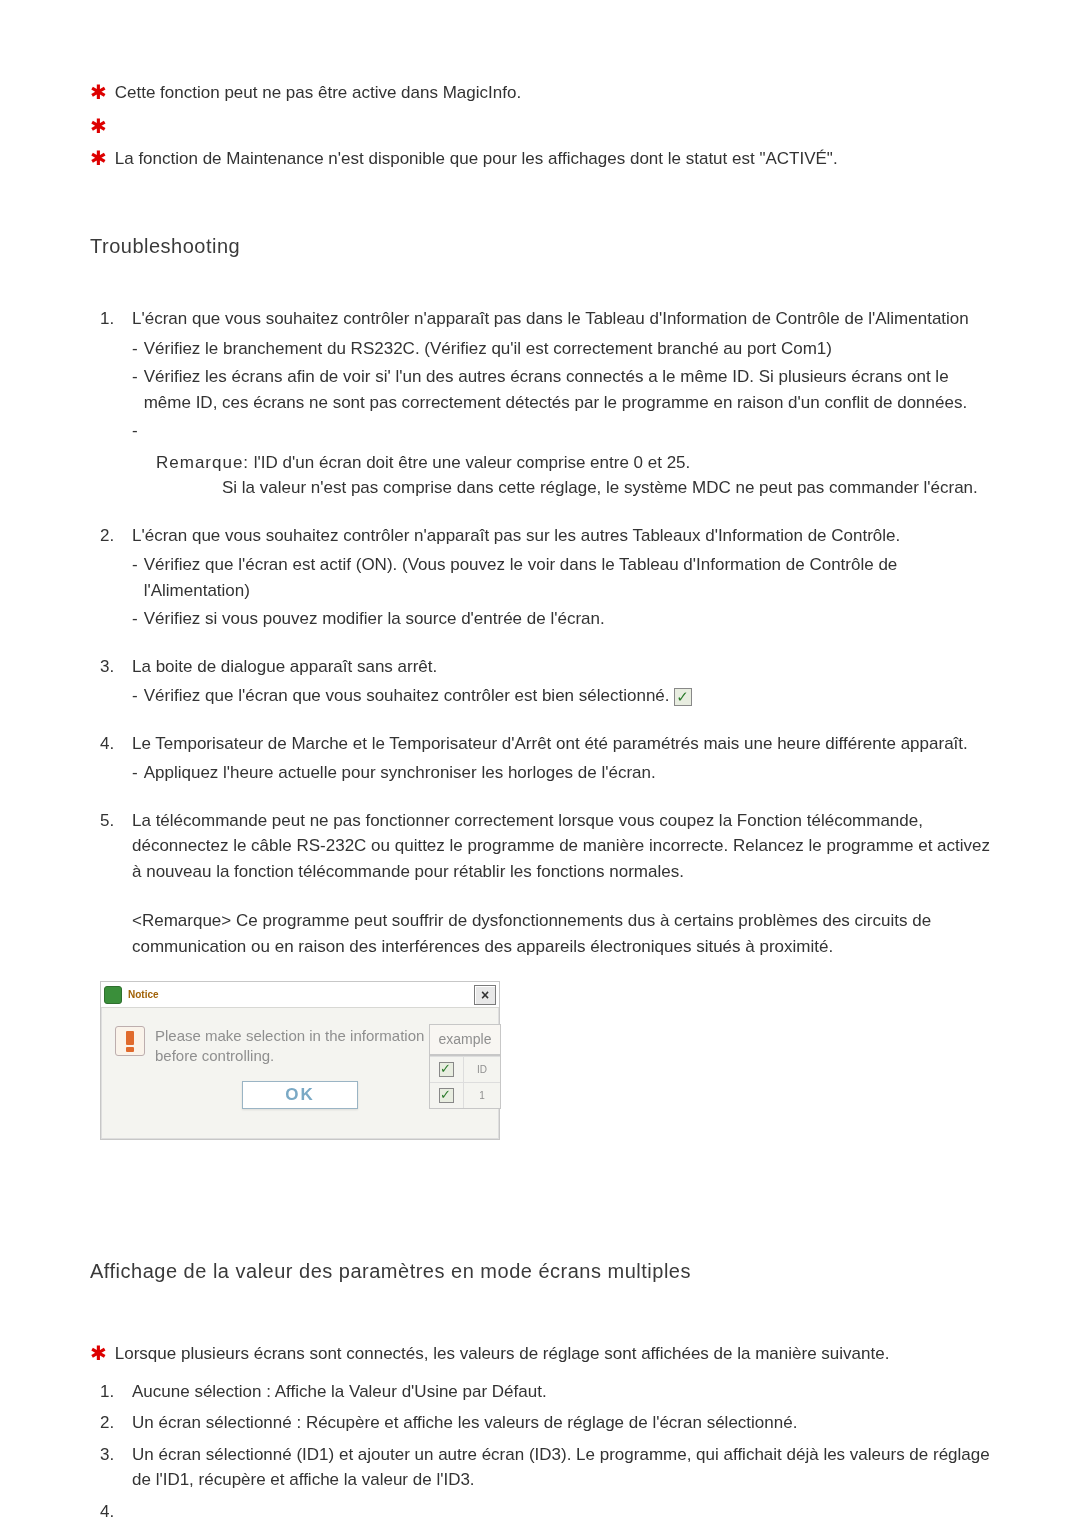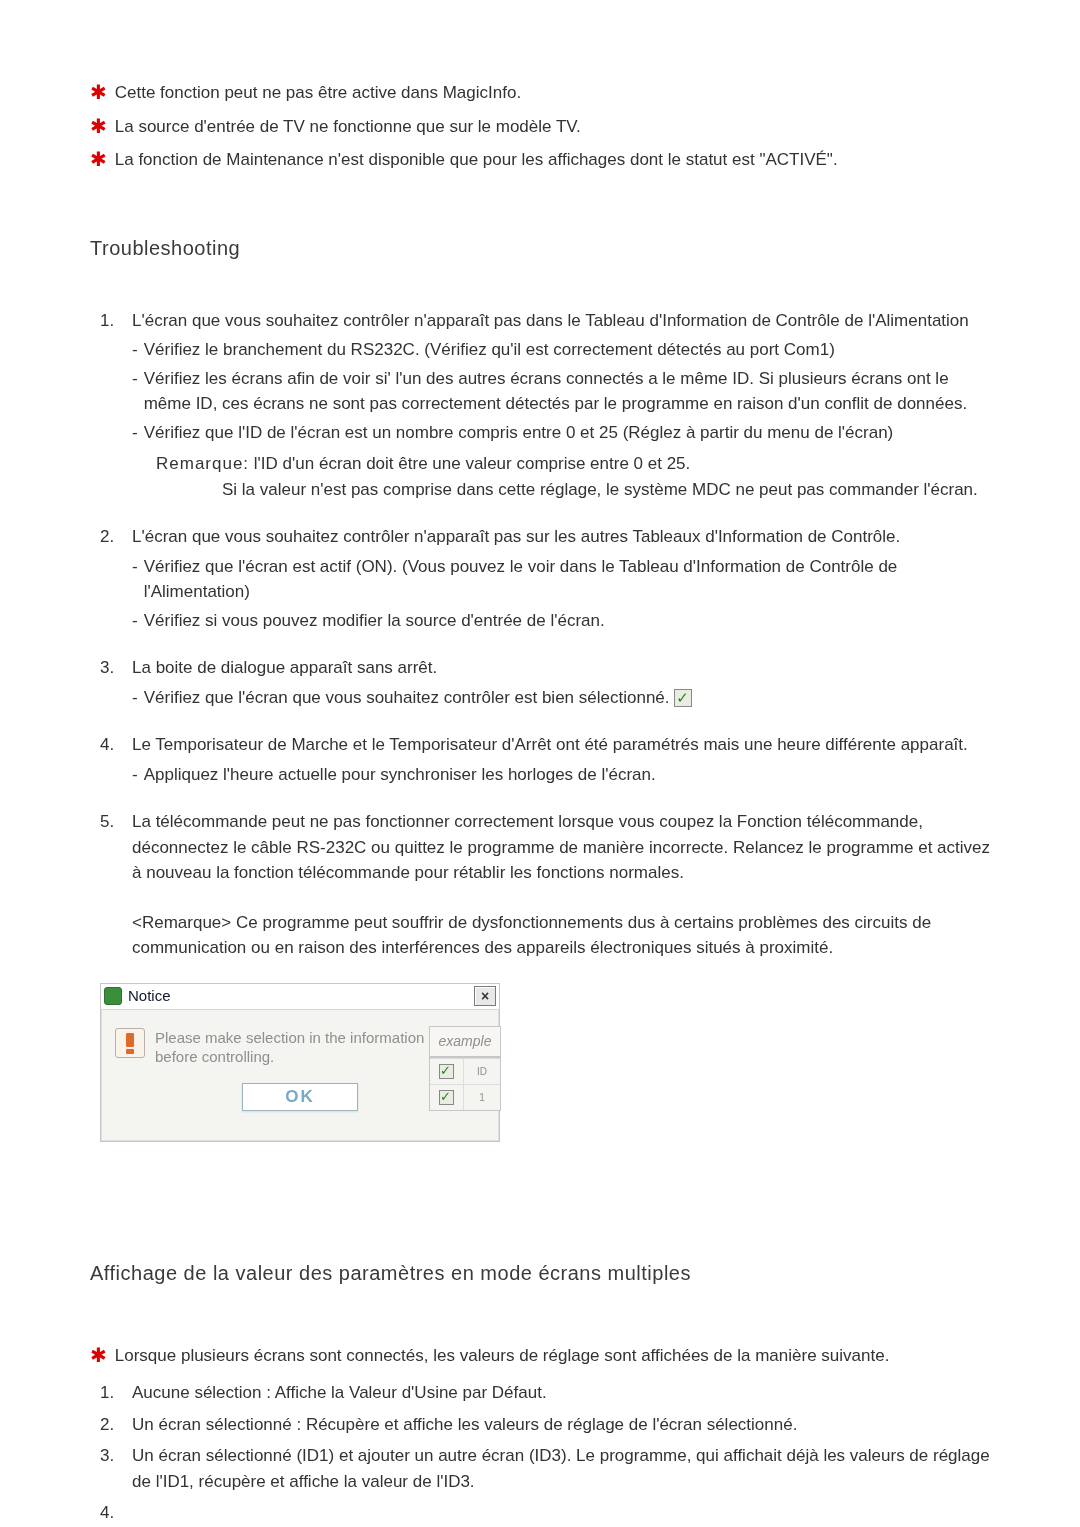--- a/index.html
+++ b/index.html
@@ -73,23 +73,23 @@
     }
     .dialog-icon {
       width: 18px; height: 18px;
       background: #3a8f3a;
       border: 1px solid #2f6f2f;
       border-radius: 3px;
       margin-right: 6px;
       position: relative;
     }
     .dialog-title {
-      font-weight: normal;
-      color: #0f172a;
-      font-size: 15px;
+      font-weight: bold;
+      color: #a16207;
+      font-size: 10px;
       flex: 1;
     }
     .close-x {
       width: 22px; height: 20px;
       border: 1px solid #7a7a7a;
       background: #e8e8e8;
       text-align: center;
       font-family: Arial;
       font-weight: bold;
       font-size: 14px;
@@ -142,21 +142,20 @@
       border: 1px solid #c7c7c7;
       background: #f4f4f0;
     }
     .example-head {
       background: #f8f6f2;
       color: #8f8f8f;
       font-size: 14px;
       text-align: center;
       padding: 4px 0;
       border-bottom: 2px solid #c7c7c7;
-      font-style: italic;
     }
     .example-row { display: flex; height: 26px; border-top: 1px solid #ddd; }
     .example-row:first-of-type { border-top: none; }
     .ex-chk {
       width: 34px;
       display: flex; align-items: center; justify-content: center;
       border-right: 1px solid #ddd;
     }
     .ex-chk .check-inline { width: 15px; height: 15px; }
     .ex-chk .check-inline::after { font-size: 13px; top: -4px; left: 0; }
@@ -173,49 +172,47 @@
 </head>
 <body>
 
 <div class="star-list">
   <div class="star-item">
     <span class="star">✱</span>
     <span>Cette fonction peut ne pas être active dans MagicInfo.</span>
   </div>
   <div class="star-item">
     <span class="star">✱</span>
-    <span>La source d'entrée de TV ne fonctionne que sur le modèle TV.</span>
   </div>
   <div class="star-item">
     <span class="star">✱</span>
     <span>La fonction de Maintenance n'est disponible que pour les affichages dont le statut est "ACTIVÉ".</span>
   </div>
 </div>
 
 <h2>Troubleshooting</h2>
 
 <div class="num-list">
 
   <div class="num-item">
     <div class="num-item-head">
       <span class="num">1.</span>
       <span>L'écran que vous souhaitez contrôler n'apparaît pas dans le Tableau d'Information de Contrôle de l'Alimentation</span>
     </div>
     <div class="sub-list">
       <div class="sub-item">
           <span class="dash">-</span>
-          <span>Vérifiez le branchement du RS232C. (Vérifiez qu'il est correctement détectés au port Com1)</span>
+          <span>Vérifiez le branchement du RS232C. (Vérifiez qu'il est correctement branché au port Com1)</span>
         </div>
       <div class="sub-item">
           <span class="dash">-</span>
           <span>Vérifiez les écrans afin de voir si' l'un des autres écrans connectés a le même ID. Si plusieurs écrans ont le même ID, ces écrans ne sont pas correctement détectés par le programme en raison d'un conflit de données.</span>
         </div>
       <div class="sub-item">
           <span class="dash">-</span>
-          <span>Vérifiez que l'ID de l'écran est un nombre compris entre 0 et 25 (Réglez à partir du menu de l'écran)</span>
         </div>
     </div>
     <div class="remark">
       <span class="remark-label">Remarque:</span>
       <span>l'ID d'un écran doit être une valeur comprise entre 0 et 25.</span>
       <div class="remark-body">Si la valeur n'est pas comprise dans cette réglage, le système MDC ne peut pas commander l'écran.</div>
     </div>
   </div>
 
   <div class="num-item">

